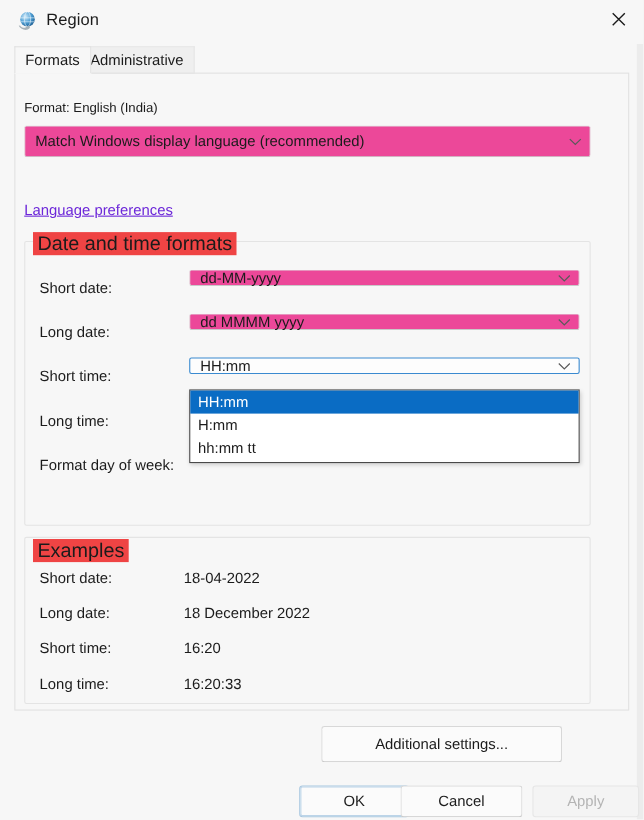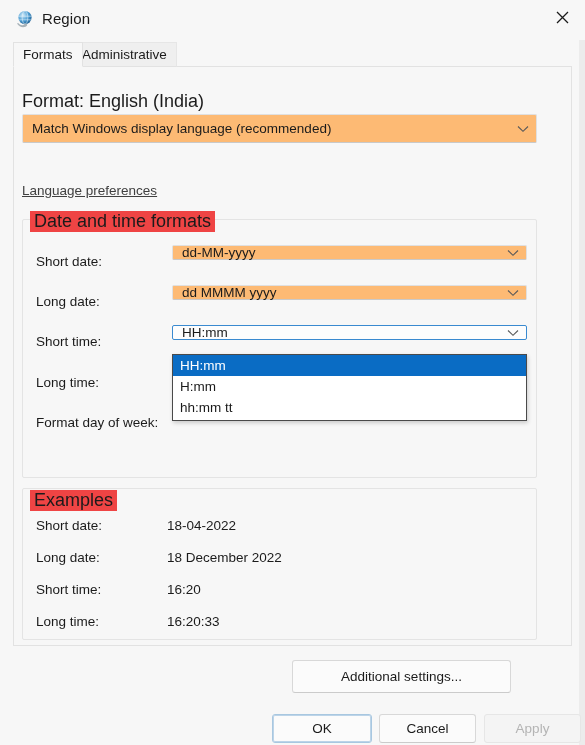--- a/index.html
+++ b/index.html
@@ -56,42 +56,42 @@
     z-index:2;
   }
   .tabpanel{
     position:absolute;left:13px;top:66px;width:559px;height:580px;
     background:#f7f7f7;
     border:1px solid #e2e2e2;
     box-sizing:border-box;
   }
   
   .fmt-label{
-    position:absolute;left:22px;top:91px;font-size:18px;
+    position:absolute;left:22px;top:91px;font-size:12px;
   }
   .combo{
-    background:#fdba74;
+    background:#ec4899;
     border:1px solid #e0e0e0;
     border-bottom-color:#c9c9c9;
     box-sizing:border-box;
     display:flex;align-items:center;
     font-size:13.5px;color:#1b1b1b;
     border-radius:2px;
   }
   .combo .ctext{padding-left:9px;flex:1;overflow:hidden;white-space:nowrap;}
   .chev{
     width:26px;display:flex;align-items:center;justify-content:center;
     color:#5a5a5a;
   }
   #format-combo{
     position:absolute;left:22px;top:114px;width:515px;height:29px;
   }
   .link{
     position:absolute;left:22px;top:183px;
-    font-size:13.5px;color:#404040;text-decoration:underline;
+    font-size:13.5px;color:#6d28d9;text-decoration:underline;
     cursor:pointer;
   }
   
   .group{
     position:absolute;
     border:1px solid #e4e4e4;
     border-radius:2px;
     box-sizing:border-box;
     background:transparent;
   }
@@ -136,21 +136,21 @@
     border:1px solid #d8d8d8;
     border-bottom-color:#cbcbcb;
     border-radius:3px;
     font-size:13.5px;color:#1b1b1b;
     display:flex;align-items:center;justify-content:center;
     box-sizing:border-box;
   }
   #btn-additional{left:292px;top:660px;width:219px;height:33px;}
   #btn-ok{left:272px;top:714px;width:100px;height:29px;
     border:1px solid #a8c7e0;box-shadow:0 0 0 1px #bcd4e8 inset;}
-  #btn-cancel{left:379px;top:714px;width:97px;height:29px;}
+  #btn-cancel{left:364px;top:714px;width:111px;height:29px;}
   #btn-apply{left:484px;top:714px;width:97px;height:29px;
     background:#f4f4f4;border-color:#e6e6e6;color:#b4b4b4;}
   .watermark{
     position:absolute;left:489px;top:723px;
     font-size:20px;color:#8d8d8d;
     letter-spacing:.2px;
     z-index:60;
     margin-top:36px;
   }
   .edge-shade{

